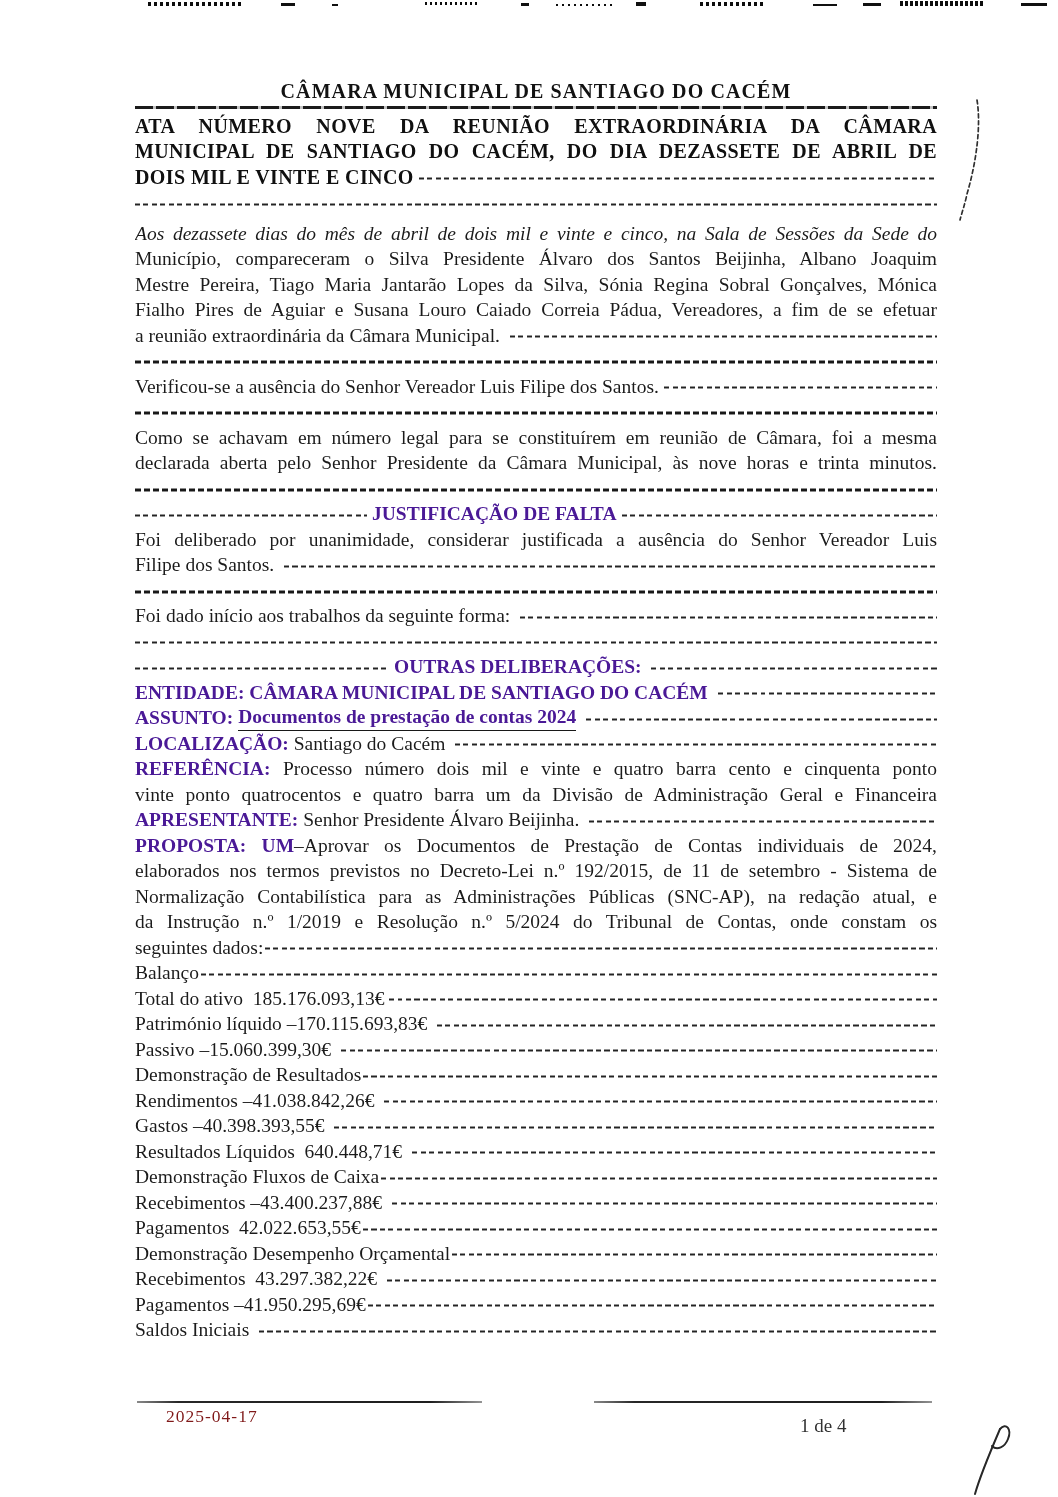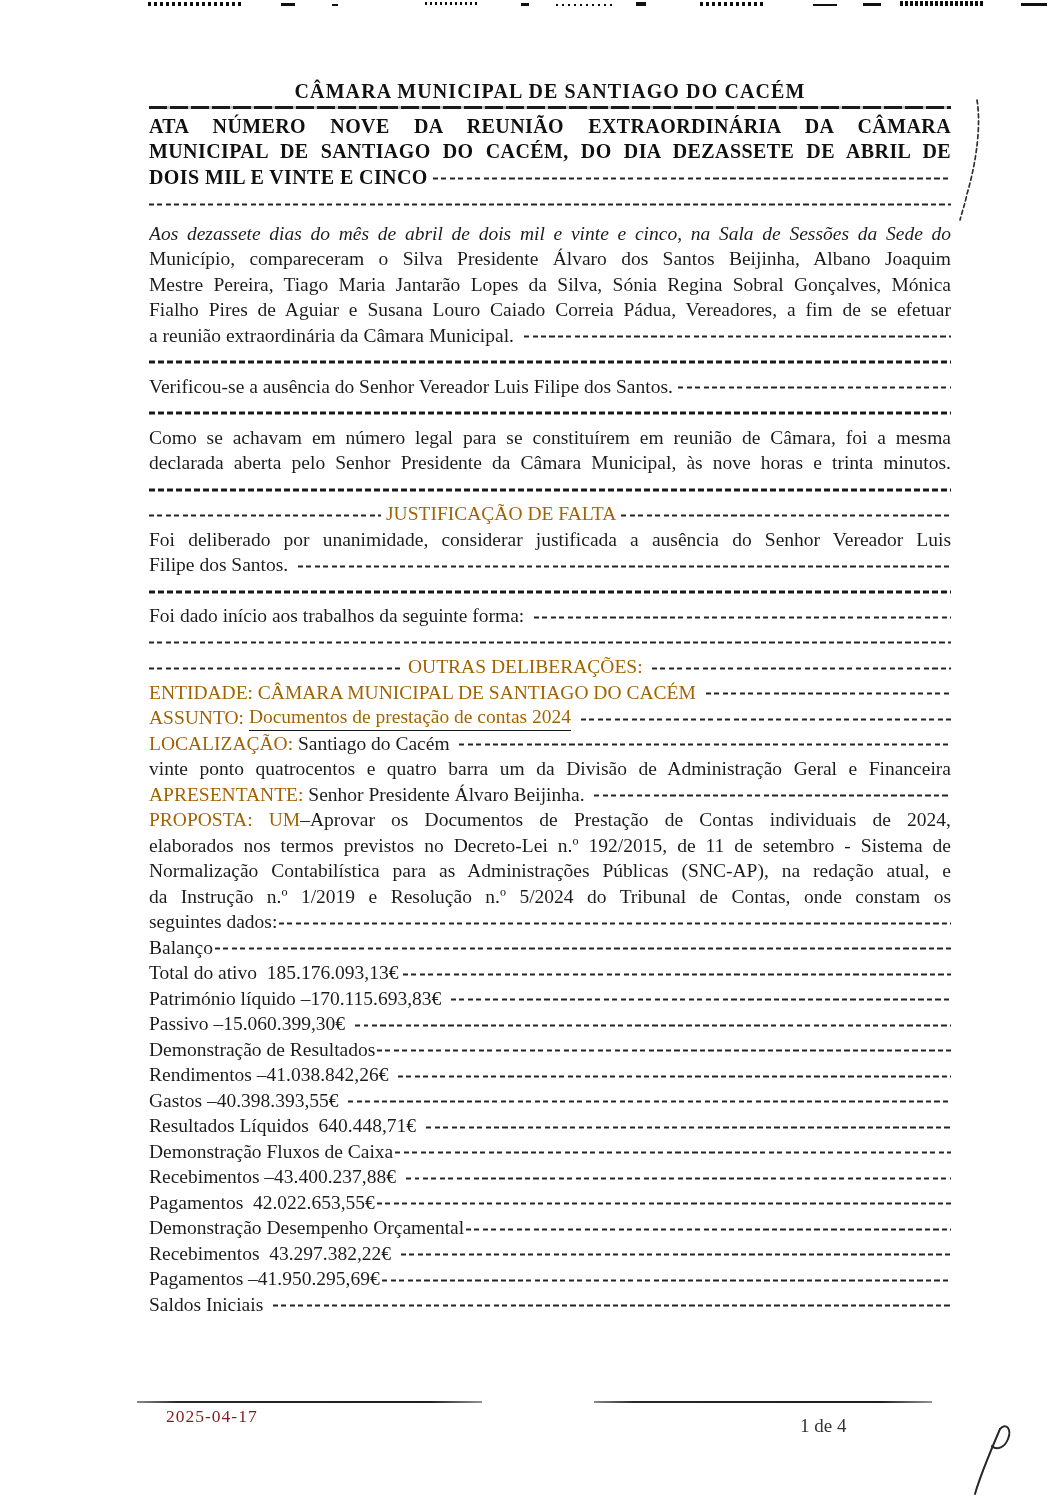--- a/index.html
+++ b/index.html
@@ -1,26 +1,26 @@
 <!DOCTYPE html>
 <html><head>
 <meta charset="utf-8">
 <style>
   html,body{margin:0;padding:0;background:#ffffff;}
   .page{
     position:relative;width:1058px;height:1497px;background:#fff;overflow:hidden;
     font-family:"Liberation Serif", serif;color:#1f1f1f;
     filter:blur(0.25px) contrast(1.04);
   }
-  .content{position:absolute;left:149px;top:78px;width:802px;font-size:19.5px;line-height:25.5px;}
+  .content{position:absolute;left:135px;top:78px;width:802px;font-size:19.5px;line-height:25.5px;}
   .ln{height:25.5px;line-height:25.5px;overflow:hidden;}
   .just{text-align:justify;text-align-last:justify;}
   .row{display:flex;align-items:center;}
   .row .txt{white-space:pre-wrap;flex:0 0 auto;}
-  b{font-weight:400;color:#a16207;}
+  b{font-weight:700;color:#4c1d95;}
   .fill{flex:1 1 auto;height:2.3px;margin-left:5px;transform:translateY(1.5px);
     background:repeating-linear-gradient(90deg,#272727 0 5px,rgba(0,0,0,0) 5px 8.5px);}
   .fill.hvy{height:3px;background:repeating-linear-gradient(90deg,#1c1c1c 0 6px,rgba(0,0,0,0) 6px 9px);}
   .dashrow{display:flex;align-items:center;height:25.5px;}
   .dashrow .fill{margin-left:0;}
   .lead{flex:0 0 auto;margin-left:0;margin-right:5px;}
   .lead.w1{width:232px;flex:0 0 232px;}
   .lead.w2{width:254px;flex:0 0 254px;}
   .title{height:26px;line-height:26px;text-align:center;font-weight:700;font-size:20px;letter-spacing:1.1px;color:#161616;}
   .titlerule{height:2.6px;margin:2px 0 5px 0;
@@ -149,20 +149,21 @@
         <b class="txt">OUTRAS DELIBERAÇÕES: </b>
         <span class="fill"></span>
       </div>
 
     <div class="ln row"><b class="txt">ENTIDADE:</b>&nbsp;<b class="txt">CÂMARA MUNICIPAL DE SANTIAGO DO CACÉM </b><span class="fill"></span></div>
 
     <div class="ln row"><b class="txt">ASSUNTO:</b>&nbsp;<b class="txt u">Documentos de prestação de contas 2024</b><span class="fill" style="margin-left:10px;"></span></div>
 
     <div class="ln row"><b class="txt">LOCALIZAÇÃO:</b>&nbsp;<span class="txt">Santiago do Cacém </span><span class="fill"></span></div>
 
+    <div class="ln just"><b>REFERÊNCIA:</b> <span>Processo número dois mil e vinte e quatro barra cento e cinquenta ponto</span></div>
     <div class="ln just">vinte ponto quatrocentos e quatro barra um da Divisão de Administração Geral e Financeira</div>
 
     <div class="ln row"><b class="txt">APRESENTANTE:</b>&nbsp;<span class="txt">Senhor Presidente Álvaro Beijinha. </span><span class="fill"></span></div>
 
     <div class="ln just"><b>PROPOSTA:</b> <b>UM</b><span>–Aprovar os Documentos de Prestação de Contas individuais de 2024,</span></div>
     <div class="ln just">elaborados nos termos previstos no Decreto-Lei n.º 192/2015, de 11 de setembro - Sistema de</div>
     <div class="ln just">Normalização Contabilística para as Administrações Públicas (SNC-AP), na redação atual, e</div>
     <div class="ln just">da Instrução n.º 1/2019 e Resolução n.º 5/2024 do Tribunal de Contas, onde constam os</div>
     <div class="ln row">
         <span class="txt">seguintes dados:</span>

